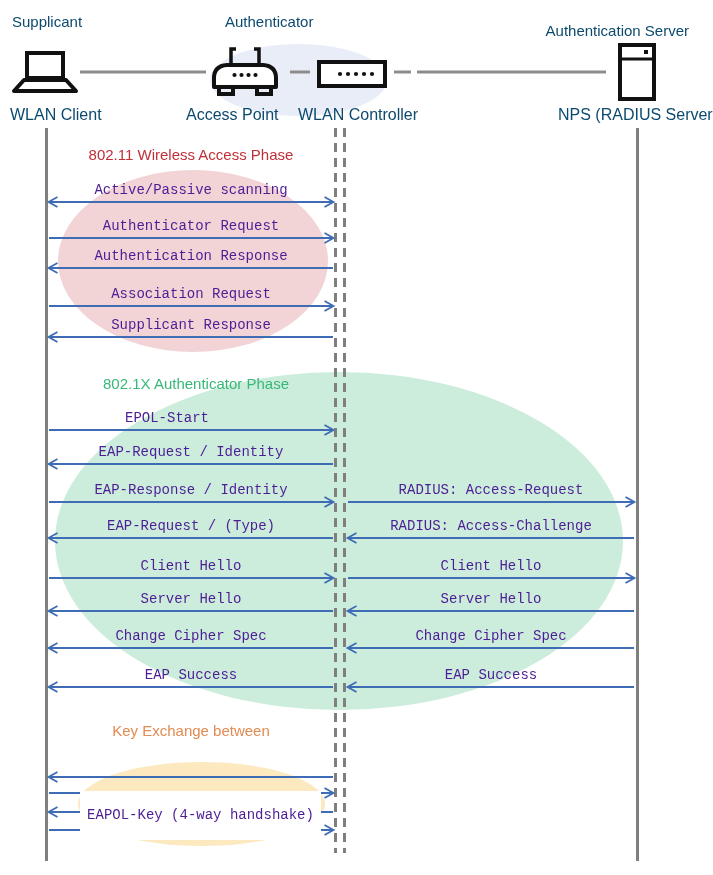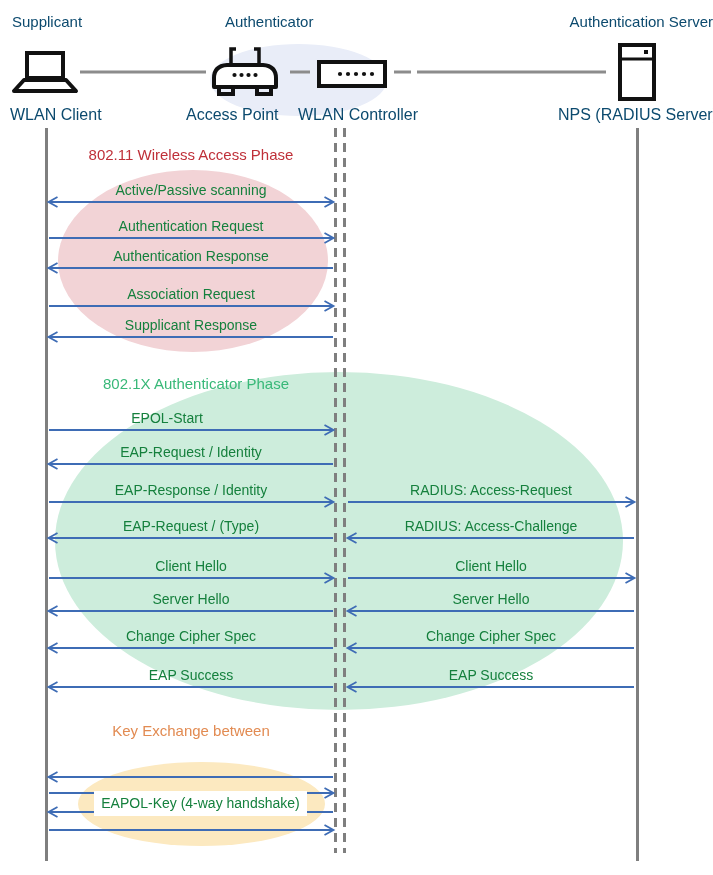--- a/index.html
+++ b/index.html
@@ -17,41 +17,41 @@
   #diagram-svg{position:absolute;left:0;top:0;z-index:2;}
   .role-label,.node-label{position:absolute;z-index:3;white-space:nowrap;color:#0c4a6e;}
   .role-label{top:13px;font-size:15px;}
   .node-label{top:106px;font-size:16px;}
   .centered{text-align:left;}
   .phase-title{position:absolute;z-index:3;font-size:15px;text-align:center;white-space:nowrap;}
   #p1-title{left:56px;top:146px;width:270px;color:var(--phase1-title);}
   #p2-title{left:56px;top:375px;width:280px;color:var(--phase2-title);}
   #p3-title{left:56px;top:721px;width:270px;color:var(--phase3-title);line-height:19px;}
   #labels-layer{position:absolute;left:0;top:0;width:713px;height:875px;z-index:3;pointer-events:none;}
-  .msg-label{position:absolute;height:18px;line-height:18px;font-size:14px;text-align:center;color:#15803d;white-space:nowrap;}
-  .msg-label .boxed{background:var(--label-box-bg,#fff);padding:4px 7px;line-height:17px;display:inline-block;margin-left:19px;}
+  .msg-label{position:absolute;height:18px;line-height:18px;font-size:14px;text-align:center;color:#4c1d95;white-space:nowrap;font-family:Liberation Mono, monospace;}
+  .msg-label .boxed{background:var(--label-box-bg,#fff);padding:16px 7px;line-height:17px;display:inline-block;margin-left:19px;}
   .lifeline{stroke:var(--lifeline-gray);stroke-width:3;}
   .lifeline.dashed{stroke-dasharray:9 6;}
   .connector{stroke:var(--connector-gray);stroke-width:3;}
   .msg-line{stroke:var(--arrow-blue);stroke-width:2;}
   .ah-path{stroke:var(--arrow-blue);fill:none;stroke-width:1.8;}
 </style>
 </head>
 <body>
 
 <div class="stage">
 
   <div class="ellipse e-group"></div>
   <div class="ellipse e-p1"></div>
   <div class="ellipse e-p2"></div>
   <div class="ellipse e-p3"></div>
 
   <div class="role-label" style="left:12px;">Supplicant</div>
   <div class="role-label centered" style="left:225px;width:160px;">Authenticator</div>
-  <div class="role-label" style="right:0;">Authentication Server</div>
+  <div class="role-label" style="right:24px;margin-top:9px;">Authentication Server</div>
 
   <div class="icon" style="left:10px;top:50px;">
     <svg width="70" height="48" viewBox="0 0 70 48">
       <rect x="17" y="3" width="36" height="25" fill="#fff" stroke="#111" stroke-width="4"></rect>
       <path d="M14,30 H56 L66,41 H4 Z" fill="#fff" stroke="#111" stroke-width="4" stroke-linejoin="round"></path>
     </svg>
   </div>
   <div class="icon" style="left:207px;top:42px;">
     <svg width="76" height="56" viewBox="0 0 76 56">
       <path d="M24,22 V7 h5" fill="none" stroke="#111" stroke-width="3.5"></path>
@@ -131,21 +131,21 @@
         <line x1="634" y1="687" x2="348" y2="687" class="msg-line" marker-end="url(#ah)"></line>
         <line x1="333" y1="777" x2="49" y2="777" class="msg-line" marker-end="url(#ah)"></line>
         <line x1="49" y1="793" x2="333" y2="793" class="msg-line" marker-end="url(#ah)"></line>
         <line x1="333" y1="812" x2="49" y2="812" class="msg-line" marker-end="url(#ah)"></line>
         <line x1="49" y1="830" x2="333" y2="830" class="msg-line" marker-end="url(#ah)"></line>
       </g>
   </svg>
 
   <div id="labels-layer">
       <div class="msg-label" style="left: 49px; width: 284px; top: 181px;"><span>Active/Passive scanning</span></div>
-      <div class="msg-label" style="left: 49px; width: 284px; top: 217px;"><span>Authentication Request</span></div>
+      <div class="msg-label" style="left: 49px; width: 284px; top: 217px;"><span>Authenticator Request</span></div>
       <div class="msg-label" style="left: 49px; width: 284px; top: 247px;"><span>Authentication Response</span></div>
       <div class="msg-label" style="left: 49px; width: 284px; top: 285px;"><span>Association Request</span></div>
       <div class="msg-label" style="left: 49px; width: 284px; top: 316px;"><span>Supplicant Response</span></div>
       <div class="msg-label" style="left: 49px; width: 236px; top: 409px;"><span>EPOL-Start</span></div>
       <div class="msg-label" style="left: 49px; width: 284px; top: 443px;"><span>EAP-Request / Identity</span></div>
       <div class="msg-label" style="left: 49px; width: 284px; top: 481px;"><span>EAP-Response / Identity</span></div>
       <div class="msg-label" style="left: 348px; width: 286px; top: 481px;"><span>RADIUS: Access-Request</span></div>
       <div class="msg-label" style="left: 49px; width: 284px; top: 517px;"><span>EAP-Request / (Type)</span></div>
       <div class="msg-label" style="left: 348px; width: 286px; top: 517px;"><span>RADIUS: Access-Challenge</span></div>
       <div class="msg-label" style="left: 49px; width: 284px; top: 557px;"><span>Client Hello</span></div>

